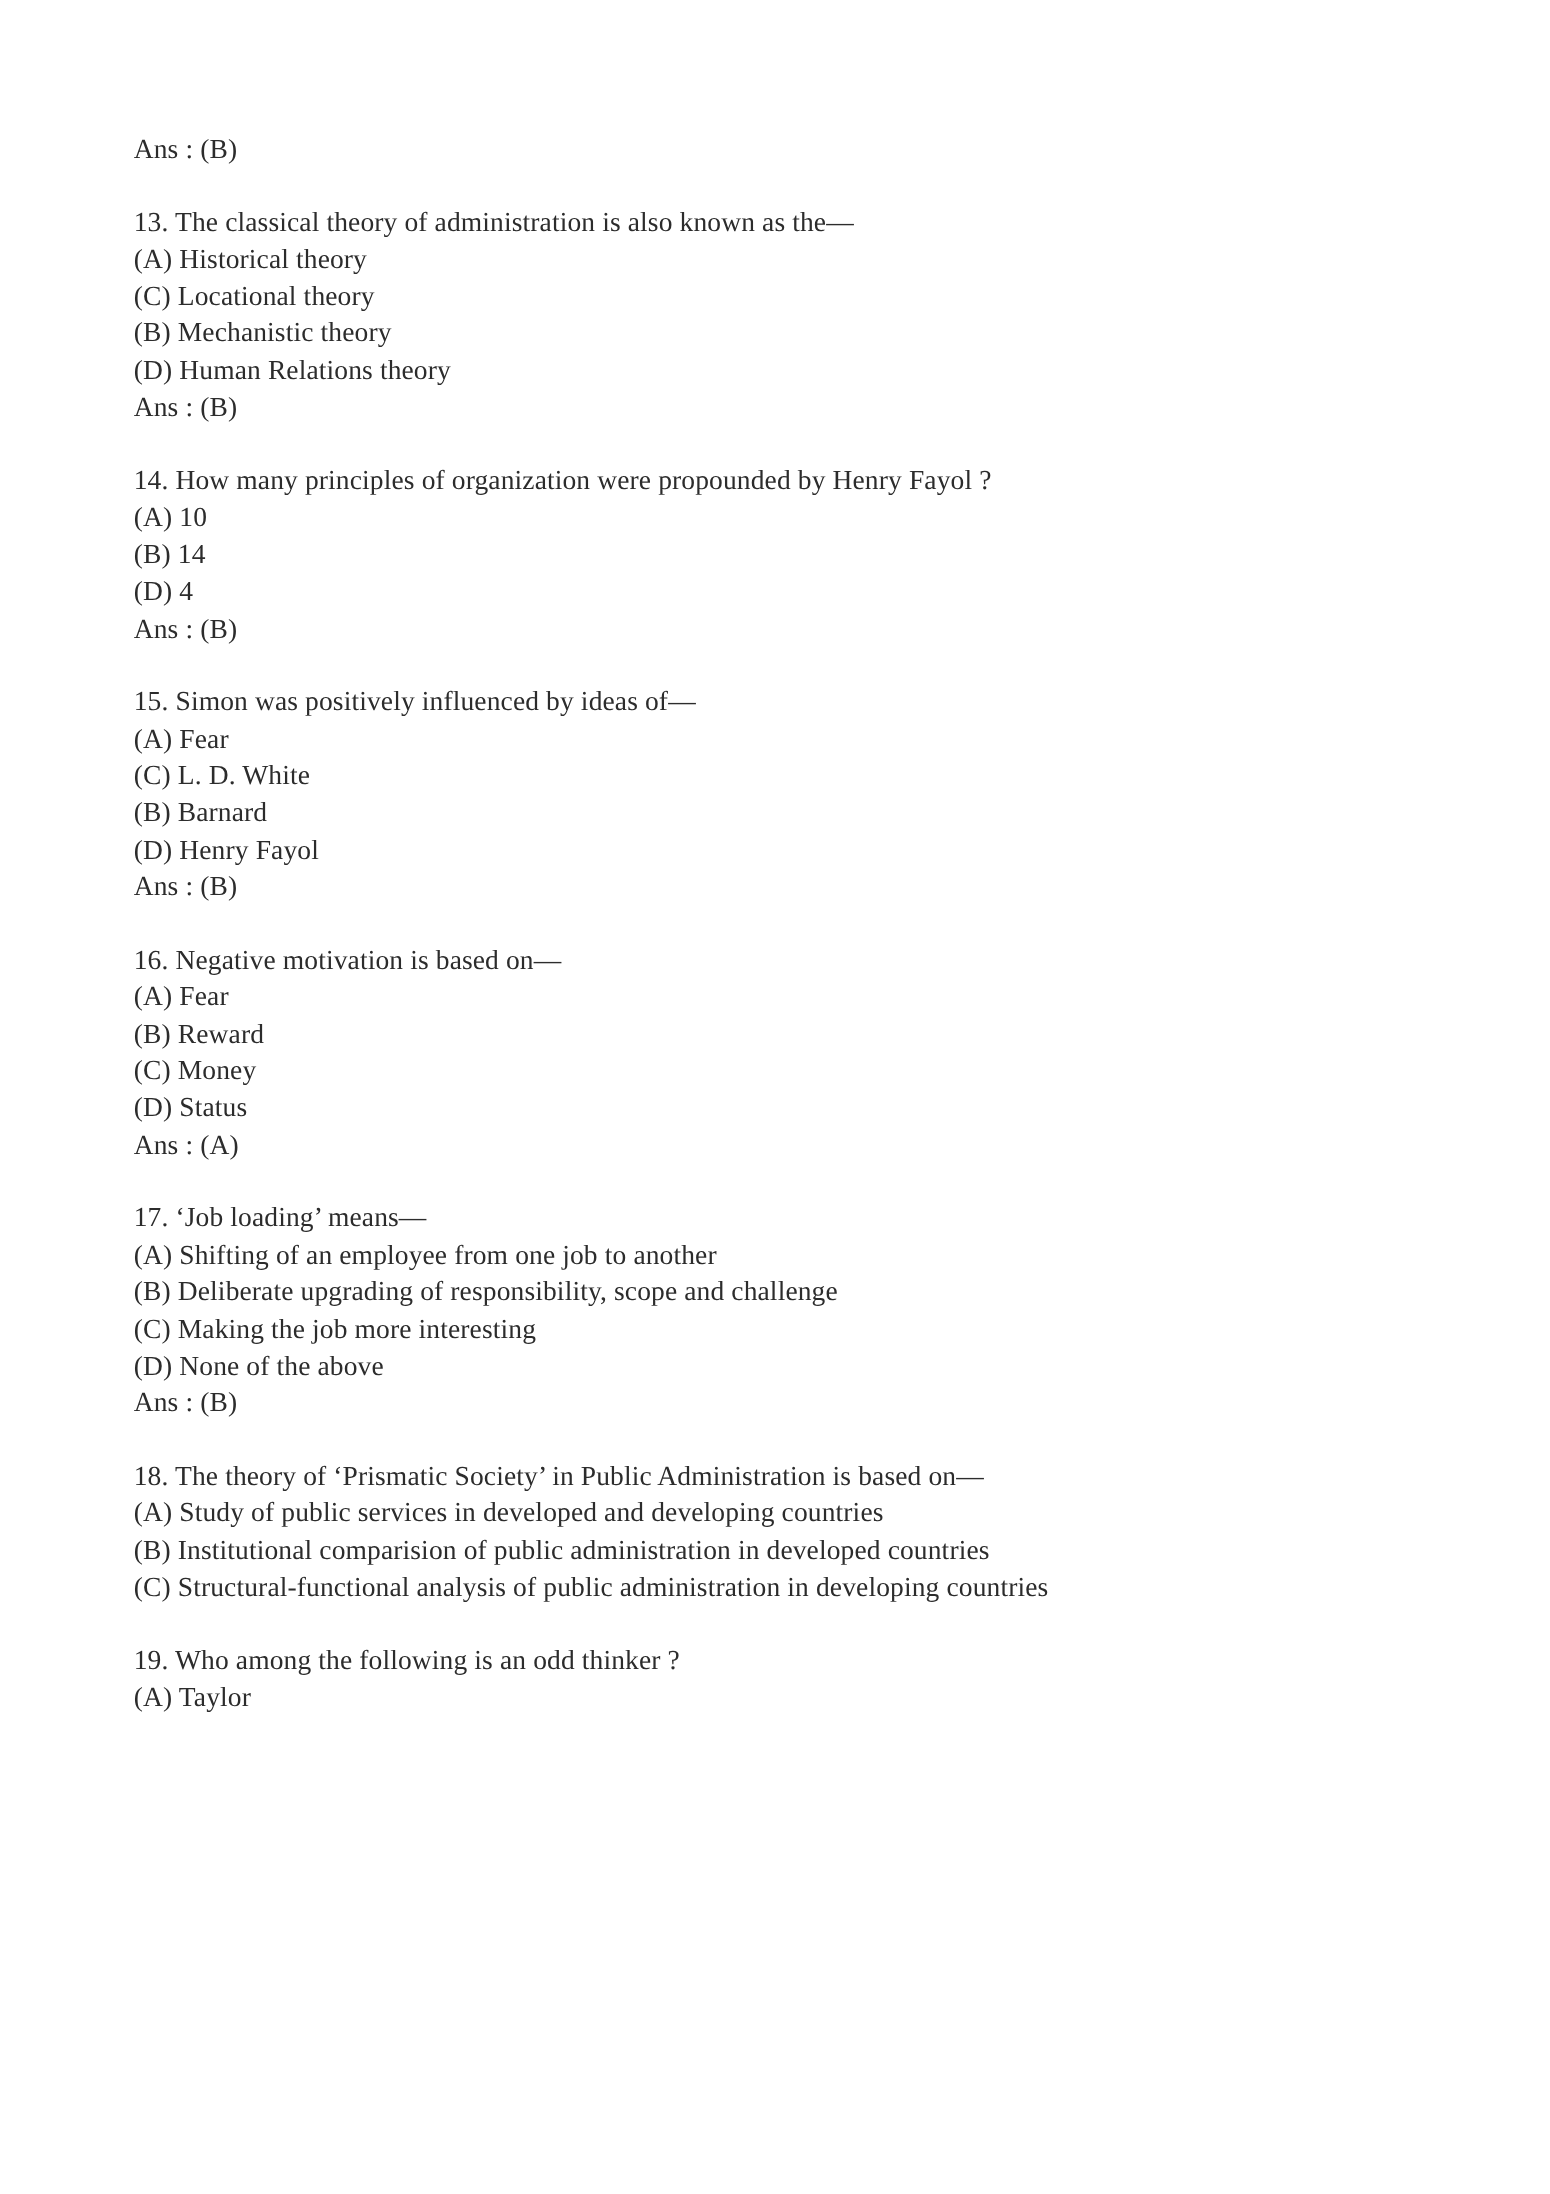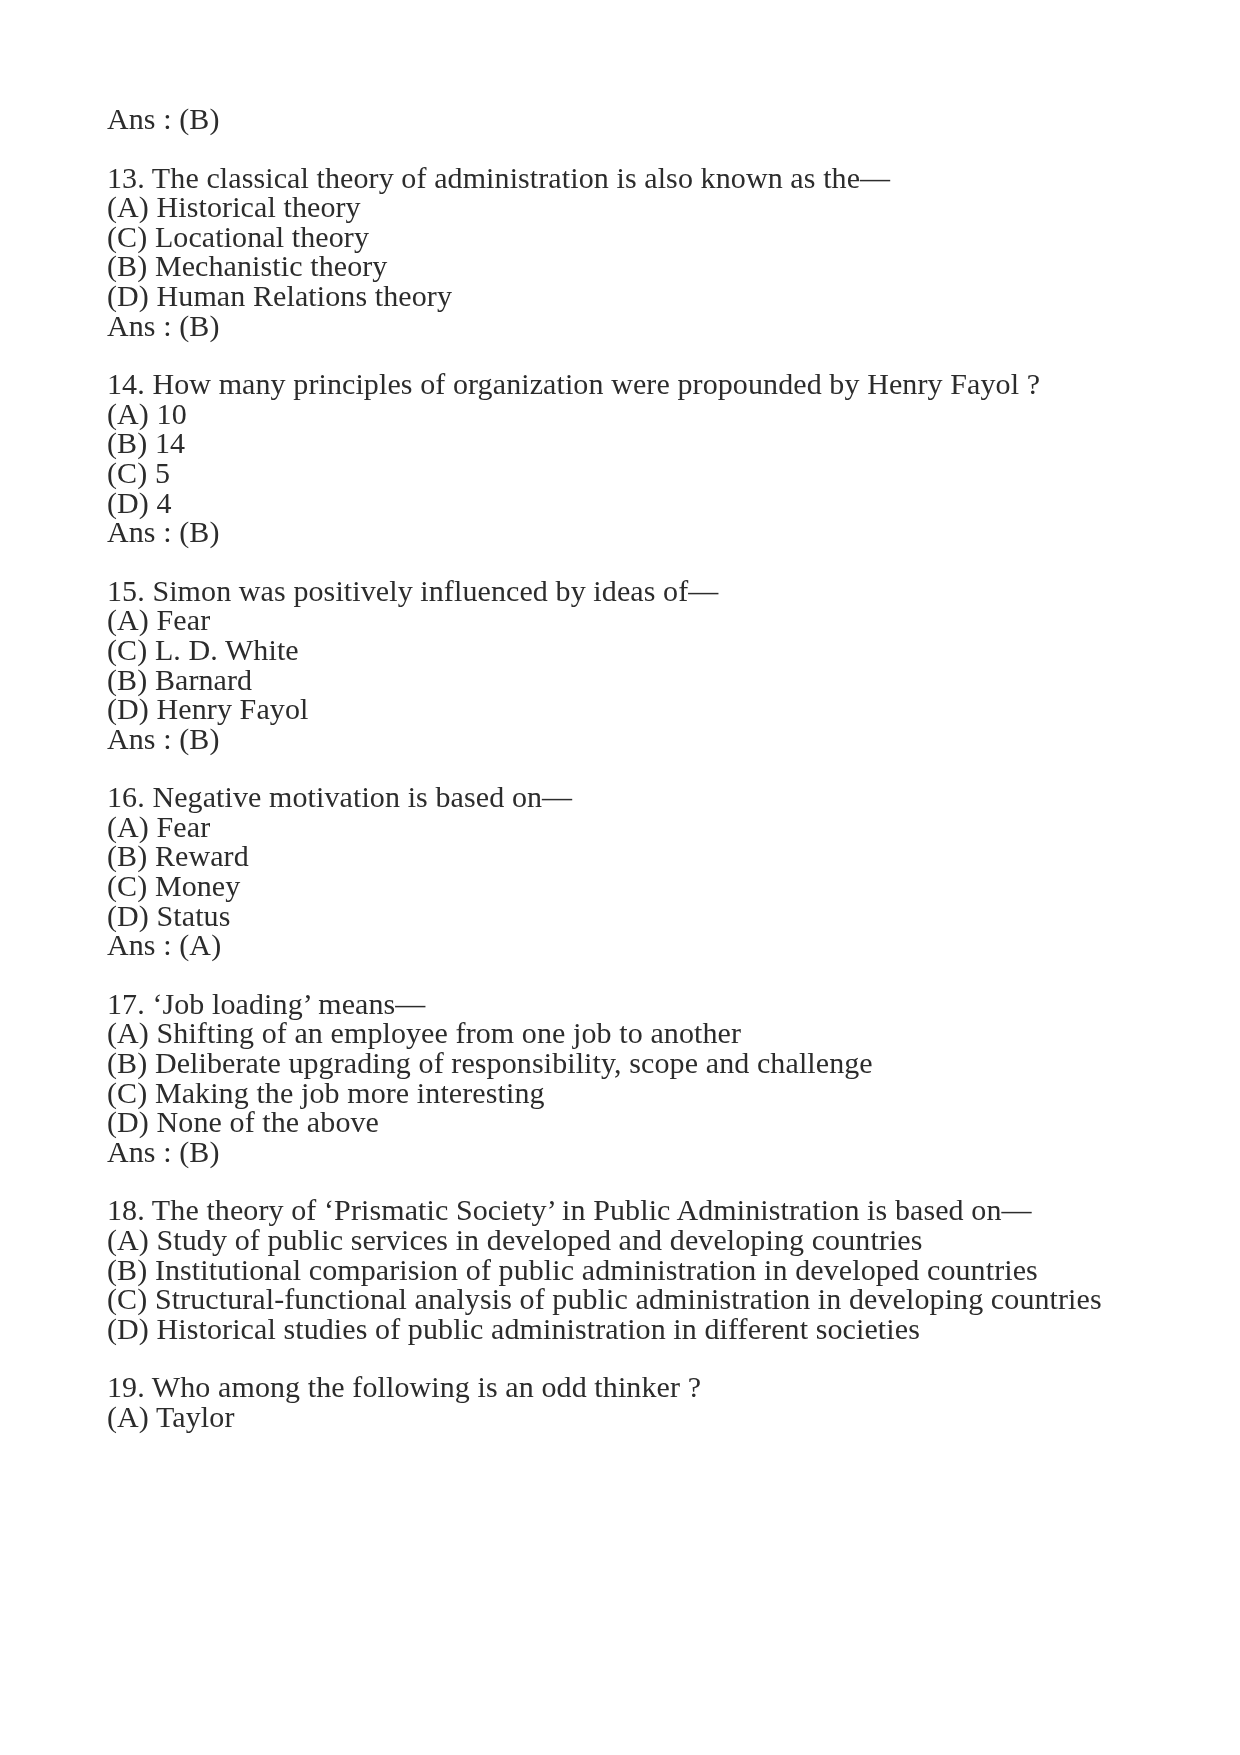--- a/index.html
+++ b/index.html
@@ -19,21 +19,21 @@
     width: 1240px;
     height: 1755px;
     background: #ffffff;
     box-sizing: border-box;
     padding: 104px 100px 0 107px;
   }
   .block {
     margin: 0 0 29px 0;
   }
   .line {
-    font-size: 30px;
+    font-size: 22px;
     line-height: 29.6px;
     letter-spacing: 0.1px;
     white-space: pre-wrap;
     color: #2c2c2c;
   }
   .q-line { }
   .opt-line { }
   .ans-line { }
 </style>
 </head>
@@ -49,21 +49,20 @@
         <div class="line opt-line">(A) Historical theory</div>
         <div class="line opt-line">(C) Locational theory</div>
         <div class="line opt-line">(B) Mechanistic theory</div>
         <div class="line opt-line">(D) Human Relations theory</div>
         <div class="line ans-line">Ans : (B)</div>
       </div>
       <div class="block">
         <div class="line q-line">14. How many principles of organization were propounded by Henry Fayol ?</div>
         <div class="line opt-line">(A) 10</div>
         <div class="line opt-line">(B) 14</div>
-        <div class="line opt-line">(C) 5</div>
         <div class="line opt-line">(D) 4</div>
         <div class="line ans-line">Ans : (B)</div>
       </div>
       <div class="block">
         <div class="line q-line">15. Simon was positively influenced by ideas of—</div>
         <div class="line opt-line">(A) Fear</div>
         <div class="line opt-line">(C) L. D. White</div>
         <div class="line opt-line">(B) Barnard</div>
         <div class="line opt-line">(D) Henry Fayol</div>
         <div class="line ans-line">Ans : (B)</div>
@@ -82,20 +81,19 @@
         <div class="line opt-line">(B) Deliberate upgrading of responsibility, scope and challenge</div>
         <div class="line opt-line">(C) Making the job more interesting</div>
         <div class="line opt-line">(D) None of the above</div>
         <div class="line ans-line">Ans : (B)</div>
       </div>
       <div class="block">
         <div class="line q-line">18. The theory of ‘Prismatic Society’ in Public Administration is based on—</div>
         <div class="line opt-line">(A) Study of public services in developed and developing countries</div>
         <div class="line opt-line">(B) Institutional comparision of public administration in developed countries</div>
         <div class="line opt-line">(C) Structural-functional analysis of public administration in developing countries</div>
-        <div class="line opt-line">(D) Historical studies of public administration in different societies</div>
       </div>
       <div class="block">
         <div class="line q-line">19. Who among the following is an odd thinker ?</div>
         <div class="line opt-line">(A) Taylor</div>
       </div>
     </div>
 </div>
 
 </body></html>

